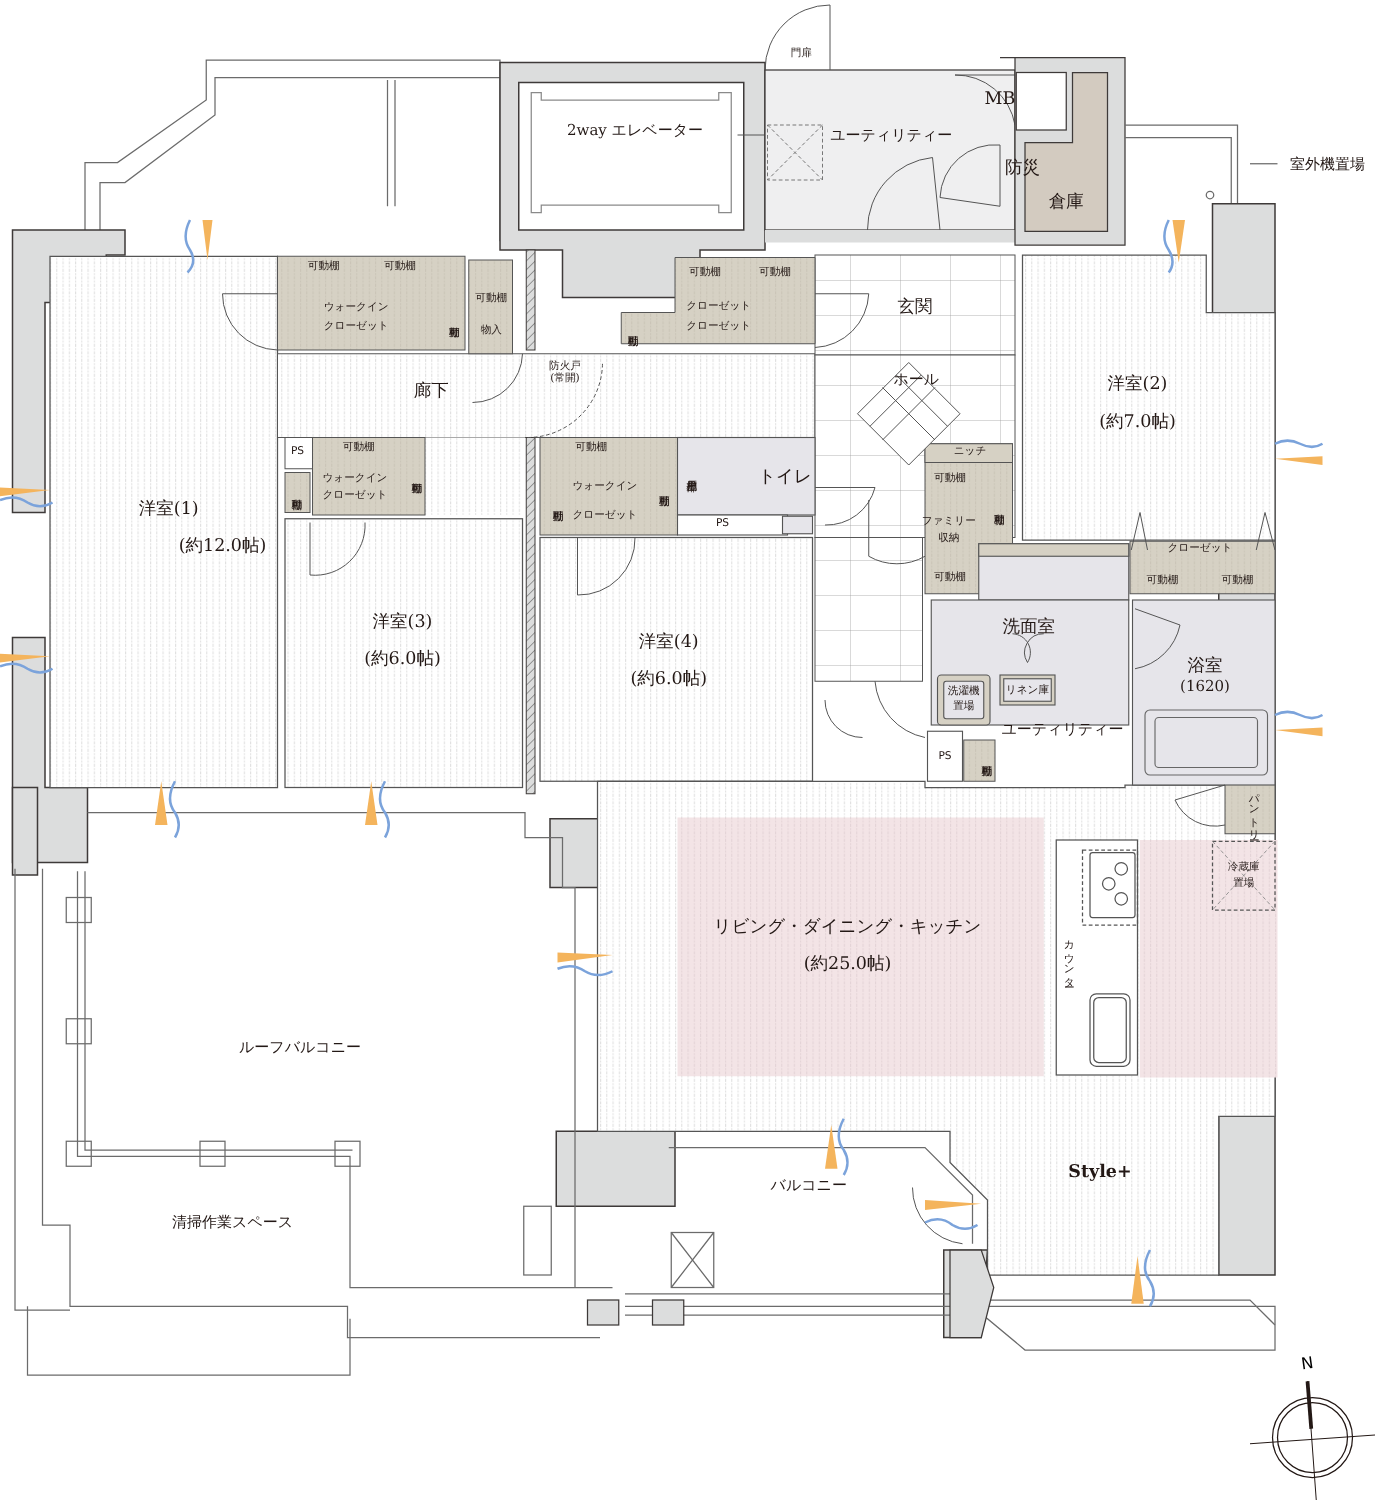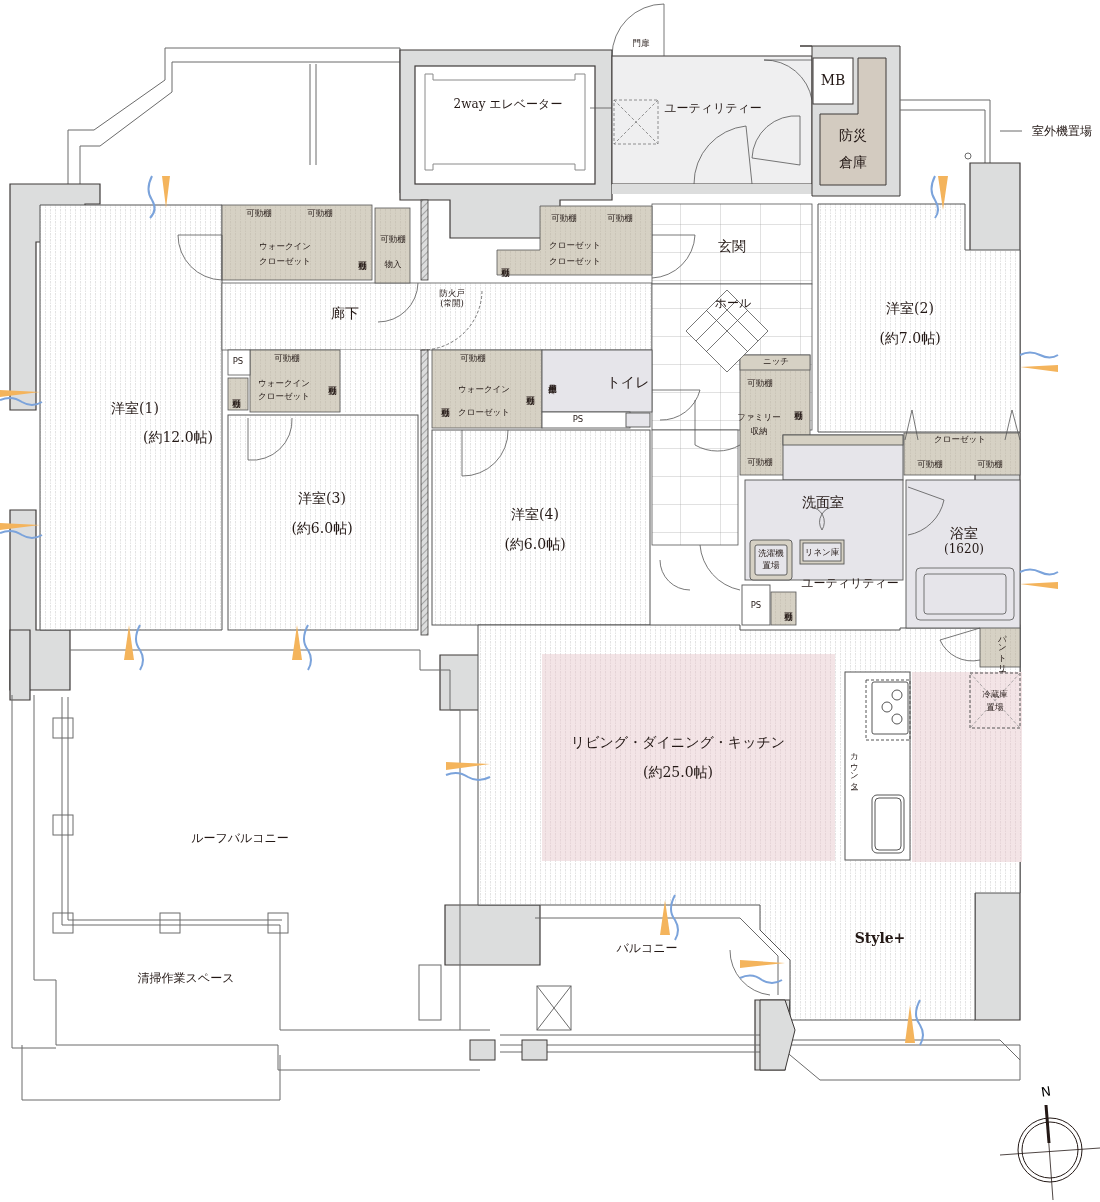--- a/index.html
+++ b/index.html
@@ -245,22 +245,22 @@
     <circle cx="1050" cy="1150" r="28" stroke-width="1"></circle>
     <line x1="1000" y1="1155" x2="1100" y2="1148" stroke-width="0.8"></line>
     <line x1="1046" y1="1105" x2="1053" y2="1200" stroke-width="0.8"></line>
     <line x1="1046" y1="1105" x2="1049" y2="1143" stroke-width="3"></line>
   </g>
 </svg>
 
 <div class="lbl md" style="left:508px;top:104px;">2way エレベーター</div>
 <div class="lbl md" style="left:713px;top:108px;">ユーティリティー</div>
 <div class="lbl xs" style="left:641px;top:44px;">門扉</div>
-<div class="lbl lg" style="left:833px;top:80px;text-align:center;">MB</div>
-<div class="lbl lg" style="left:853px;top:135px;text-align:center;">防災</div>
+<div class="lbl lg" style="left:800px;top:80px;text-align:center;">MB</div>
+<div class="lbl lg" style="left:818px;top:135px;text-align:center;">防災</div>
 <div class="lbl lg" style="left:853px;top:162px;">倉庫</div>
 <div class="lbl md" style="left:1062px;top:131px;">室外機置場</div>
 
 <div class="lbl lg" style="left:135px;top:408px;">洋室(1)</div>
 <div class="lbl lg" style="left:135px;top:437px;margin-left:43px;">(約12.0帖)</div>
 <div class="lbl lg" style="left:910px;top:308px;">洋室(2)</div>
 <div class="lbl lg" style="left:910px;top:338px;">(約7.0帖)</div>
 <div class="lbl lg" style="left:322px;top:498px;">洋室(3)</div>
 <div class="lbl lg" style="left:322px;top:528px;">(約6.0帖)</div>
 <div class="lbl lg" style="left:535px;top:514px;">洋室(4)</div>

